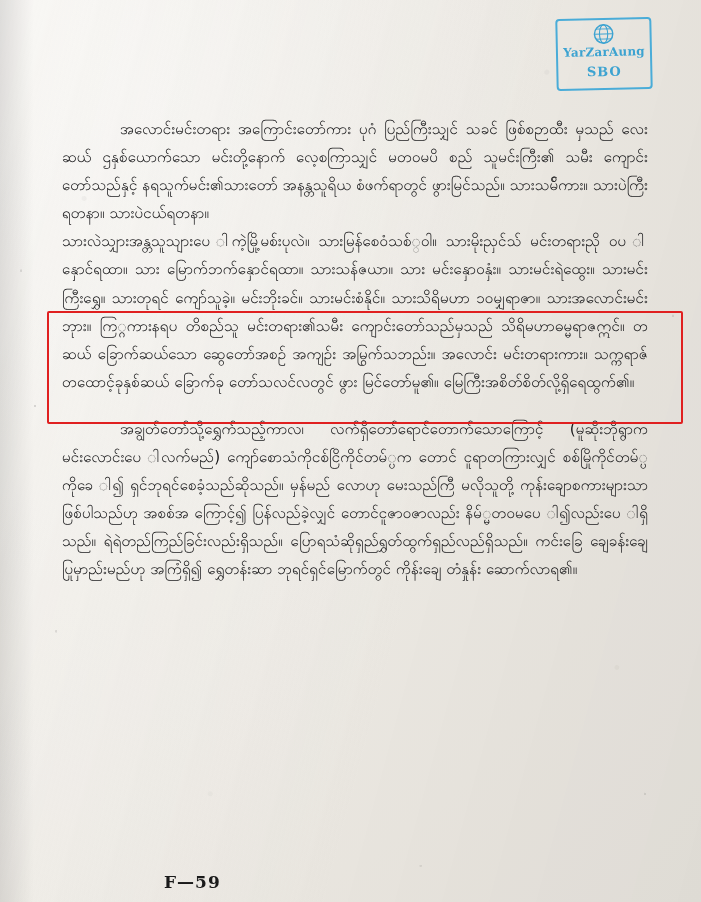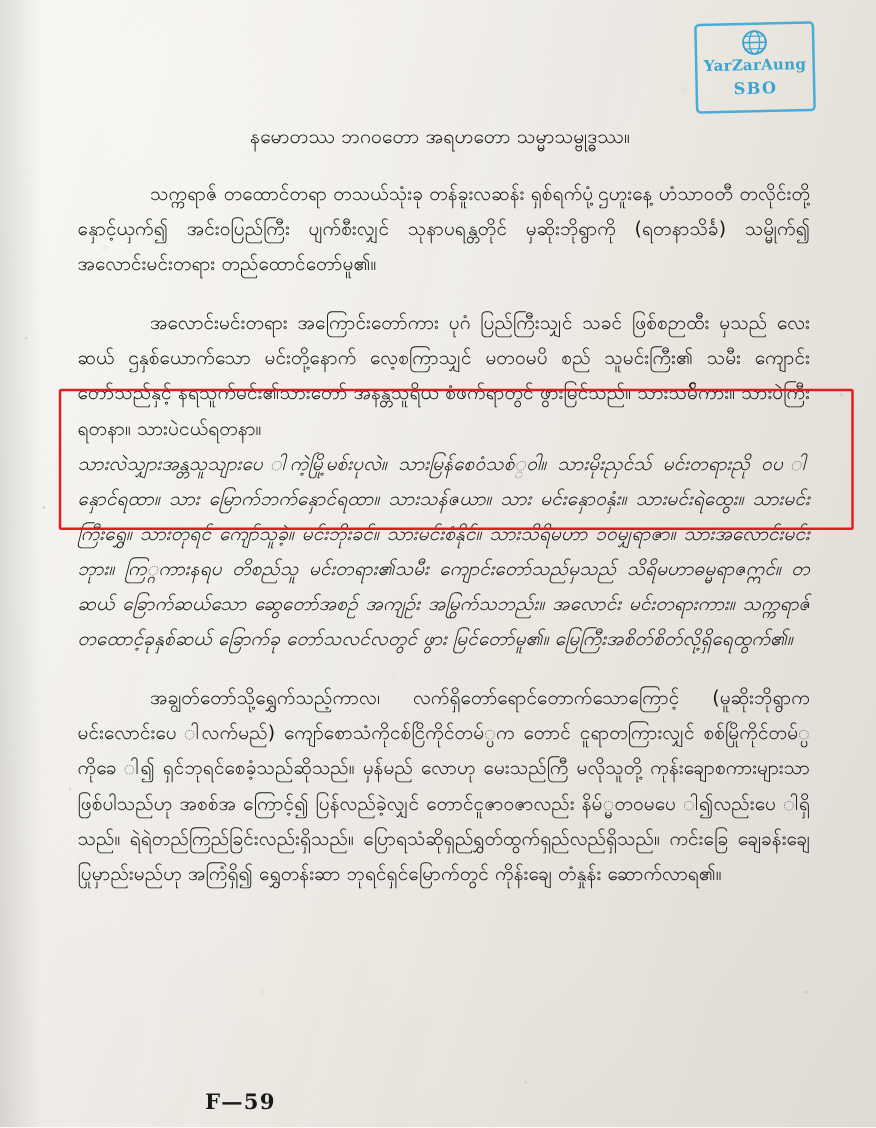--- a/index.html
+++ b/index.html
@@ -107,21 +107,20 @@
     margin: 0 0 0 0;
     text-indent: 58px;
     text-align: justify;
     text-justify: inter-character;
   }
   p.para.gap {
     margin-top: 19px;
   }
   p.para.noindent {
     text-indent: 0;
-    font-style: italic;
   }
 
   
   .redbox {
     position: absolute;
     left: 47px;
     top: 311px;
     width: 636px;
     height: 113px;
     border: 2.2px solid #e02020;
@@ -168,22 +167,20 @@
       <ellipse cx="12" cy="12" rx="4.5" ry="10" fill="none" stroke="#2f9ed0" stroke-width="1.2"></ellipse>
       <line x1="2" y1="12" x2="22" y2="12" stroke="#2f9ed0" stroke-width="1.2"></line>
       <line x1="4" y1="6.5" x2="20" y2="6.5" stroke="#2f9ed0" stroke-width="1"></line>
       <line x1="4" y1="17.5" x2="20" y2="17.5" stroke="#2f9ed0" stroke-width="1"></line>
     </svg>
     <div class="line1">YarZarAung</div>
     <div class="line2">SBO</div>
   </div>
 
   <div class="content">
-    <div class="heading">နမောတဿ ဘဂဝတော အရဟတော သမ္မာသမ္ဗုဒ္ဓဿ။</div>
-    <p class="para gap">သက္ကရာဇ် တထောင်တရာ တသယ်သုံးခု တန်ခူးလဆန်း ရှစ်ရက်ပုံ့ဌဟူးနေ့ ဟံသာဝတီ တလိုင်းတို့ နှောင့်ယှက်၍ အင်းဝပြည်ကြီး ပျက်စီးလျှင် သုနာပရန္တတိုင် မှဆိုးဘိုရွာကို (ရတနာသိင်္ခ) သမ္မိုက်၍ အလောင်းမင်းတရား တည်ထောင်တော်မူ၏။</p>
     <p class="para gap">အလောင်းမင်းတရား အကြောင်းတော်ကား ပုဂံ ပြည်ကြီးသျှင် သခင် ဖြစ်စဉာထီး မှသည် လေးဆယ် ဌနှစ်ယောက်သော မင်းတို့နောက် လေ့စကြာသျှင် မတဝမပိ စည် သူမင်းကြီး၏ သမီး ကျောင်းတော်သည်နှင့် နရသူက်မင်း၏သားတော် အနန္တသူရိယ စံဖက်ရာတွင် ဖွားမြင်သည်။ သားသမ်ိကား။ သားပဲကြီးရတနာ။ သားပဲငယ်ရတနာ။</p>
     <p class="para noindent">သားလဲသျှားအန္တသူသျားပေ ါကဲ့မြို့မစ်းပုလဲ။ သားမြန်စေဝံသစ်္ဝါ။ သားမိုးညှင်သ် မင်းတရားညို ဝပ ါနှောင်ရထာ။ သား မြောက်ဘက်နှောင်ရထာ။ သားသန်ဇယာ။ သား မင်းနှောဝနှံး။ သားမင်းရဲထွေး။ သားမင်းကြီးရွှေ။ သားတုရင် ကျော်သူခဲ့။ မင်းဘိုးခင်။ သားမင်းစံနိုင်။ သားသိရိမဟာ ၁၀မျှရာဇာ။ သားအလောင်းမင်းဘုား။ ကြ္ဂကားနရပ တိစည်သူ မင်းတရား၏သမီး ကျောင်းတော်သည်မှသည် သိရိမဟာဓမ္မရာဇဣင်။ တ ဆယ် ခြောက်ဆယ်သော ဆွေတော်အစဉ် အကျဉ်း အမြွက်သဘည်း။ အလောင်း မင်းတရားကား။ သက္ကရာဇ် တထောင့်ခုနှစ်ဆယ် ခြောက်ခု တော်သလင်လတွင် ဖွား မြင်တော်မူ၏။ မြေကြီးအစိတ်စိတ်လို့ရှိရေထွက်၏။</p>
     <p class="para gap">အချွတ်တော်သို့ရွှေက်သည့်ကာလ၊ လက်ရှိတော်ရောင်တောက်သောကြောင့် (မူဆိုးဘိုရွာက မင်းလောင်းပေ ါလက်မည်) ကျော်စောသံကိုငစ်ငြိကိုင်တမ်္ပက တောင် ငူရာတကြားလျှင် စစ်မြိုကိုင်တမ်္ပကိုခေ ါ၍ ရှင်ဘုရင်စေခံ့သည်ဆိုသည်။ မှန်မည် လောဟု မေးသည်ကြီ မလိုသူတို့ ကုန်းချောစကားများသာ ဖြစ်ပါသည်ဟု အစစ်အ ကြောင့်၍ ပြန်လည်ခဲ့လျှင် တောင်ငူဇာဝဇာလည်း နိမ်္မတဝမပေ ါ၍လည်းပေ ါရှိသည်။ ရဲရဲတည်ကြည်ခြင်းလည်းရှိသည်။ ပြောရသံဆိုရှည်ရွှတ်ထွက်ရှည်လည်ရှိသည်။ ကင်းခြေ ချေခန်းချေ ပြုမှာည်းမည်ဟု အကြံရှိ၍ ရွှေတန်းဆာ ဘုရင်ရှင်မြောက်တွင် ကိုန်းချေ တံနှုန်း ဆောက်လာရ၏။</p>
   </div>
 
   <div class="redbox"></div>
 
   <div class="folio">F—59</div>
 
   <div class="speckles"></div>

